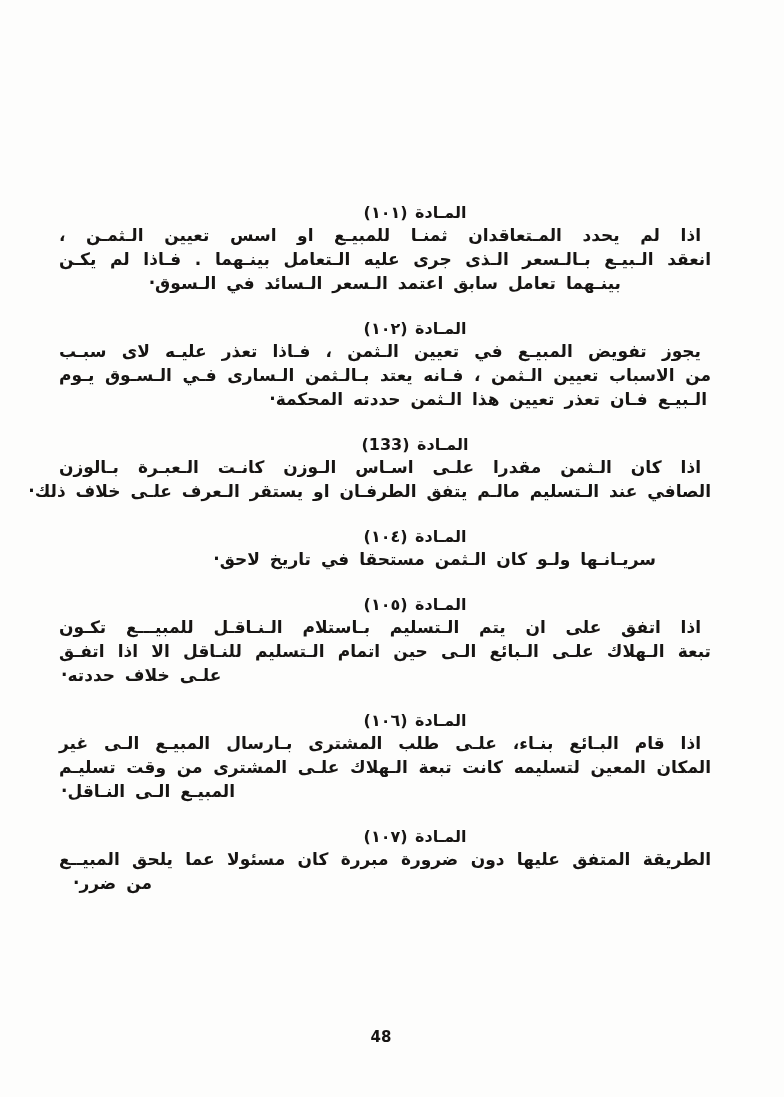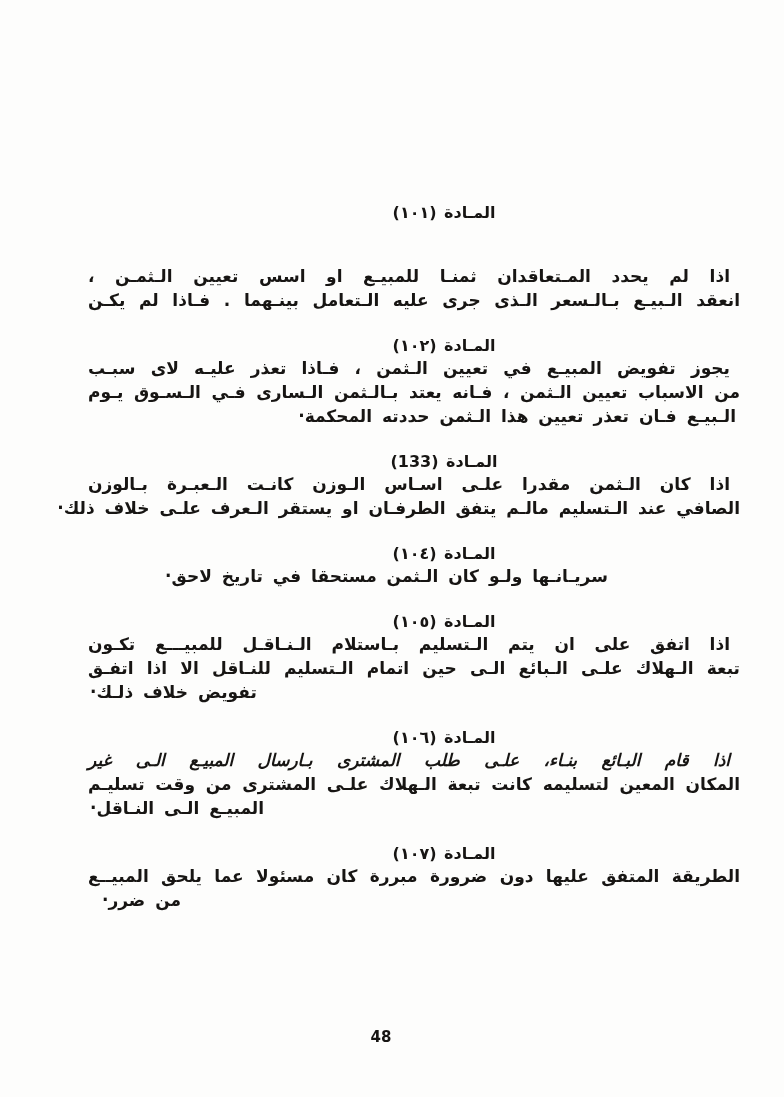--- a/index.html
+++ b/index.html
@@ -8,21 +8,21 @@
     width: 784px;
     height: 1097px;
     background: #fdfdfc;
     overflow: hidden;
     font-family: "DejaVu Sans", sans-serif;
     color: #171513;
   }
   .content {
     position: absolute;
     top: 203px;
-    left: 88px;
+    left: 59px;
     width: 652px;
   }
   .article { margin-bottom: 24px; }
   .article-heading {
     font-size: 16px;
     font-weight: 700;
     line-height: 20px;
     text-align: center;
     word-spacing: 2px;
     transform: translateX(30px);
@@ -54,52 +54,53 @@
     transform: translateX(-11px);
   }
 </style>
 </head>
 <body>
 
 <div class="page">
   <div class="content" id="articles-root" dir="rtl">
   <section class="article">
     <div class="article-heading">المـادة (١٠١)</div>
-  <div class="line j" dir="rtl" style="text-indent: 10px; margin-top: 41px;">اذا لم يحدد المـتعاقدان ثمنـا للمبيـع او اسس تعيين الـثمـن ،</div>
+  <div class="line j" dir="rtl" style="text-indent: 10px;">اذا لم يحدد المـتعاقدان ثمنـا للمبيـع او اسس تعيين الـثمـن ،</div>
         <div class="line j" dir="rtl">انعقد الـبيـع بـالـسعر الـذى جرى عليه الـتعامل بينـهما . فـاذا لم يكـن</div>
+        <div class="line r" dir="rtl" style="padding-right: 90px;">بينـهما تعامل سابق اعتمد الـسعر الـسائد في الـسوق·</div>
       </section>
 
   <section class="article">
     <div class="article-heading">المـادة (١٠٢)</div>
   <div class="line j" dir="rtl" style="text-indent: 10px;">يجوز تفويض المبيـع في تعيين الـثمن ، فـاذا تعذر عليـه لاى سبـب</div>
         <div class="line j" dir="rtl">من الاسباب تعيين الـثمن ، فـانه يعتد بـالـثمن الـسارى فـي الـسـوق يـوم</div>
         <div class="line r" dir="rtl" style="padding-right: 4px;">الـبيـع فـان تعذر تعيين هذا الـثمن حددته المحكمة·</div>
       </section>
 
   <section class="article">
     <div class="article-heading">المـادة (133)</div>
   <div class="line j" dir="rtl" style="text-indent: 10px;">اذا كان الـثمن مقدرا علـى اسـاس الـوزن كانـت الـعبـرة بـالوزن</div>
         <div class="line j" dir="rtl">الصافي عند الـتسليم مالـم يتفق الطرفـان او يستقر الـعرف علـى خلاف ذلك·</div>
       </section>
 
   <section class="article">
     <div class="article-heading">المـادة (١٠٤)</div>
-        <div class="line r" dir="rtl" style="padding-right: 55px; text-align: center;">سريـانـها ولـو كان الـثمن مستحقا في تاريخ لاحق·</div>
+        <div class="line r" dir="rtl" style="padding-right: 55px;">سريـانـها ولـو كان الـثمن مستحقا في تاريخ لاحق·</div>
       </section>
 
   <section class="article">
     <div class="article-heading">المـادة (١٠٥)</div>
   <div class="line j" dir="rtl" style="text-indent: 10px;">اذا اتفق على ان يتم الـتسليم بـاستلام الـنـاقـل للمبيـــع تكـون</div>
         <div class="line j" dir="rtl">تبعة الـهلاك علـى الـبائع الـى حين اتمام الـتسليم للنـاقل الا اذا اتفـق</div>
-        <div class="line l" dir="rtl" style="padding-left: 2px;">تفويض خلاف ذلـك·</div>
+        <div class="line l" dir="rtl" style="padding-left: 2px;">علـى خلاف حددته·</div>
       </section>
 
   <section class="article">
     <div class="article-heading">المـادة (١٠٦)</div>
-  <div class="line j" dir="rtl" style="text-indent: 10px; font-style: italic;">اذا قام البـائع بنـاء، علـى طلب المشترى بـارسال المبيـع الـى غير</div>
+  <div class="line j" dir="rtl" style="text-indent: 10px;">اذا قام البـائع بنـاء، علـى طلب المشترى بـارسال المبيـع الـى غير</div>
         <div class="line j" dir="rtl">المكان المعين لتسليمه كانت تبعة الـهلاك علـى المشترى من وقت تسليـم</div>
         <div class="line l" dir="rtl" style="padding-left: 2px;">المبيـع الـى النـاقل·</div>
       </section>
 
   <section class="article">
     <div class="article-heading">المـادة (١٠٧)</div>
         <div class="line j" dir="rtl">الطريقة المتفق عليها دون ضرورة مبررة كان مسئولا عما يلحق المبيــع</div>
         <div class="line l" dir="rtl" style="padding-left: 2px; margin-left: 12px;">من ضرر·</div>
       </section>
 </div>

